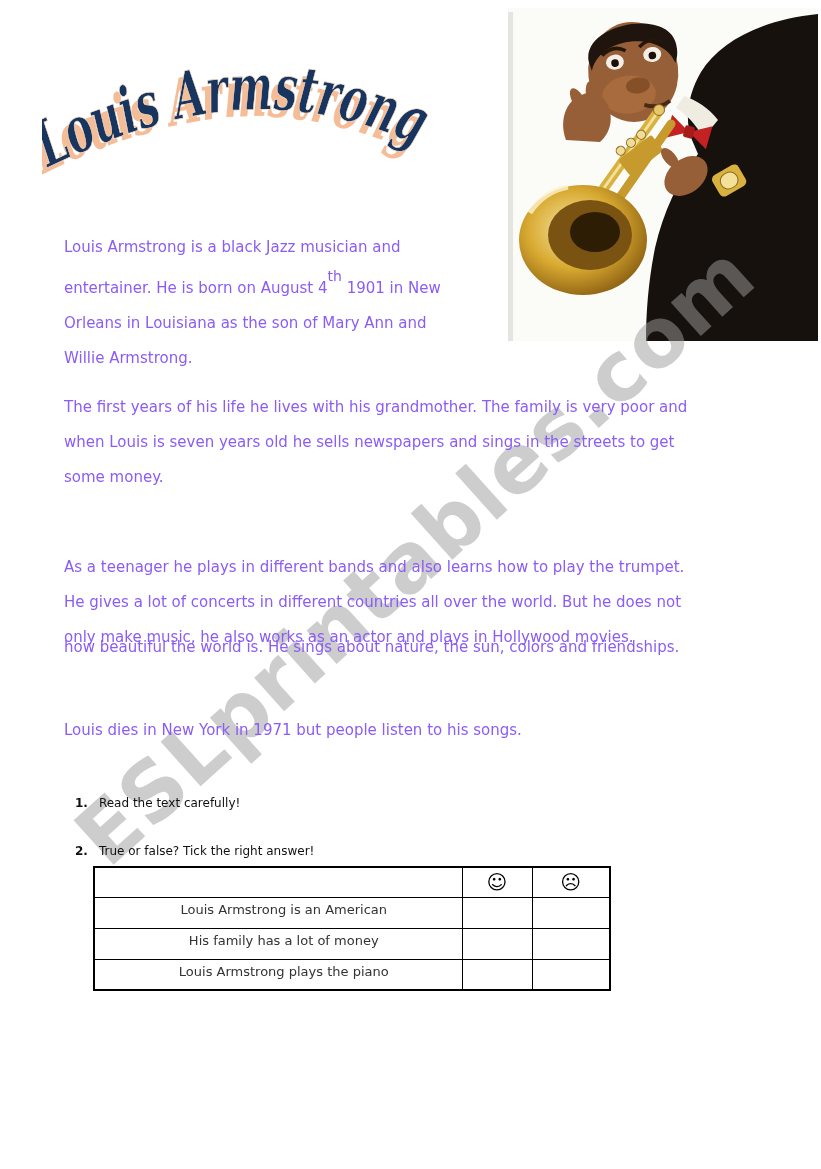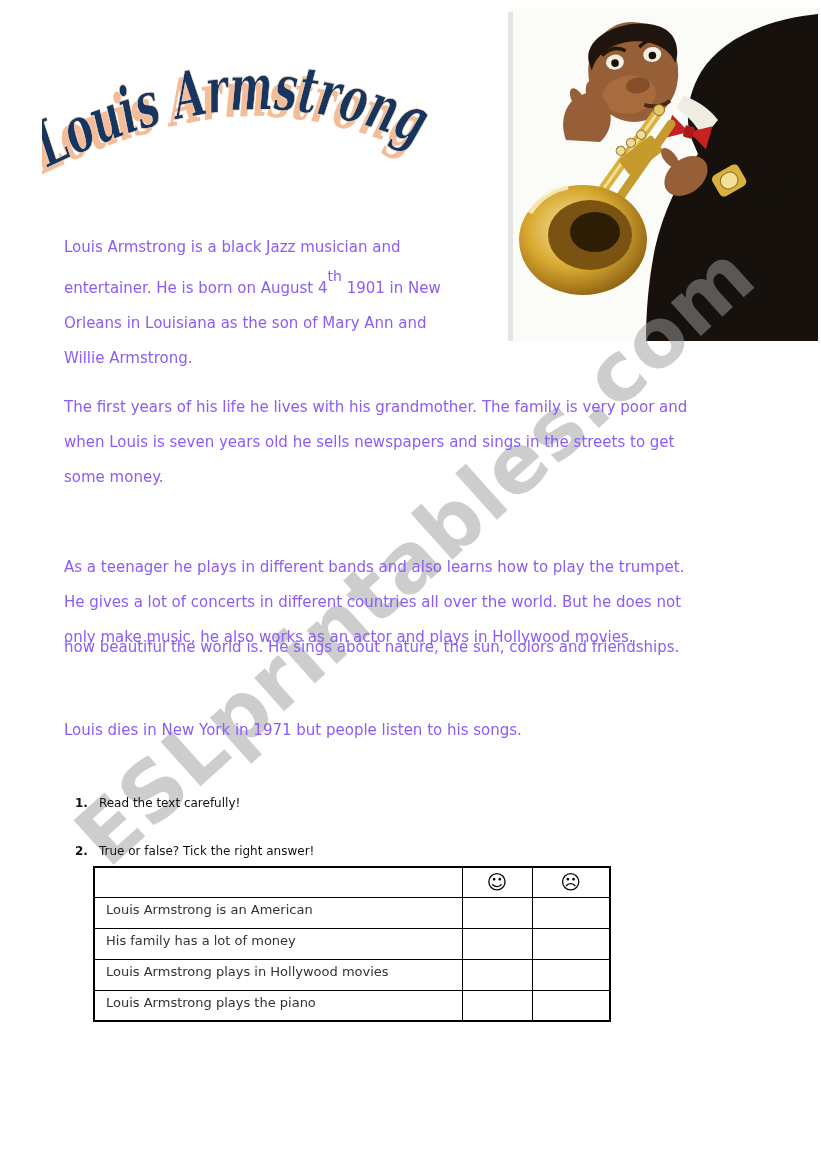--- a/index.html
+++ b/index.html
@@ -48,21 +48,21 @@
   
   .quiz {
     position:absolute; left:93px; top:866px; z-index:3;
     border-collapse:collapse; border:2px solid #000; background:transparent;
     table-layout:fixed;
   }
   .quiz th, .quiz td { border:1px solid #000; }
   .quiz th { height:30px; font-weight:normal; font-size:20px; text-align:center; vertical-align:middle; color:#000; }
   .quiz td { height:31px; }
   .quiz .stmt {
-    font-size:13px; color:#333; text-align:left; vertical-align:top;
+    font-size:13px; color:#333; text-align:center; vertical-align:top;
     padding:4px 0 0 11px; font-weight:normal; white-space:nowrap; overflow:hidden;
   }
 </style>
 </head>
 <body>
 
 <div class="page">
 
   <div class="watermark">ESLprintables.com</div>
 
@@ -195,25 +195,20 @@
       <td class="stmt">Louis Armstrong is an American</td>
       <td></td>
       <td></td>
     </tr>
     <tr>
       <td class="stmt">His family has a lot of money</td>
       <td></td>
       <td></td>
     </tr>
     <tr>
-      <td class="stmt">Louis Armstrong plays in Hollywood movies</td>
-      <td></td>
-      <td></td>
-    </tr>
-    <tr>
       <td class="stmt">Louis Armstrong plays the piano</td>
       <td></td>
       <td></td>
     </tr>
   </tbody>
     </table>
 
 </div>
 
 </body></html>

